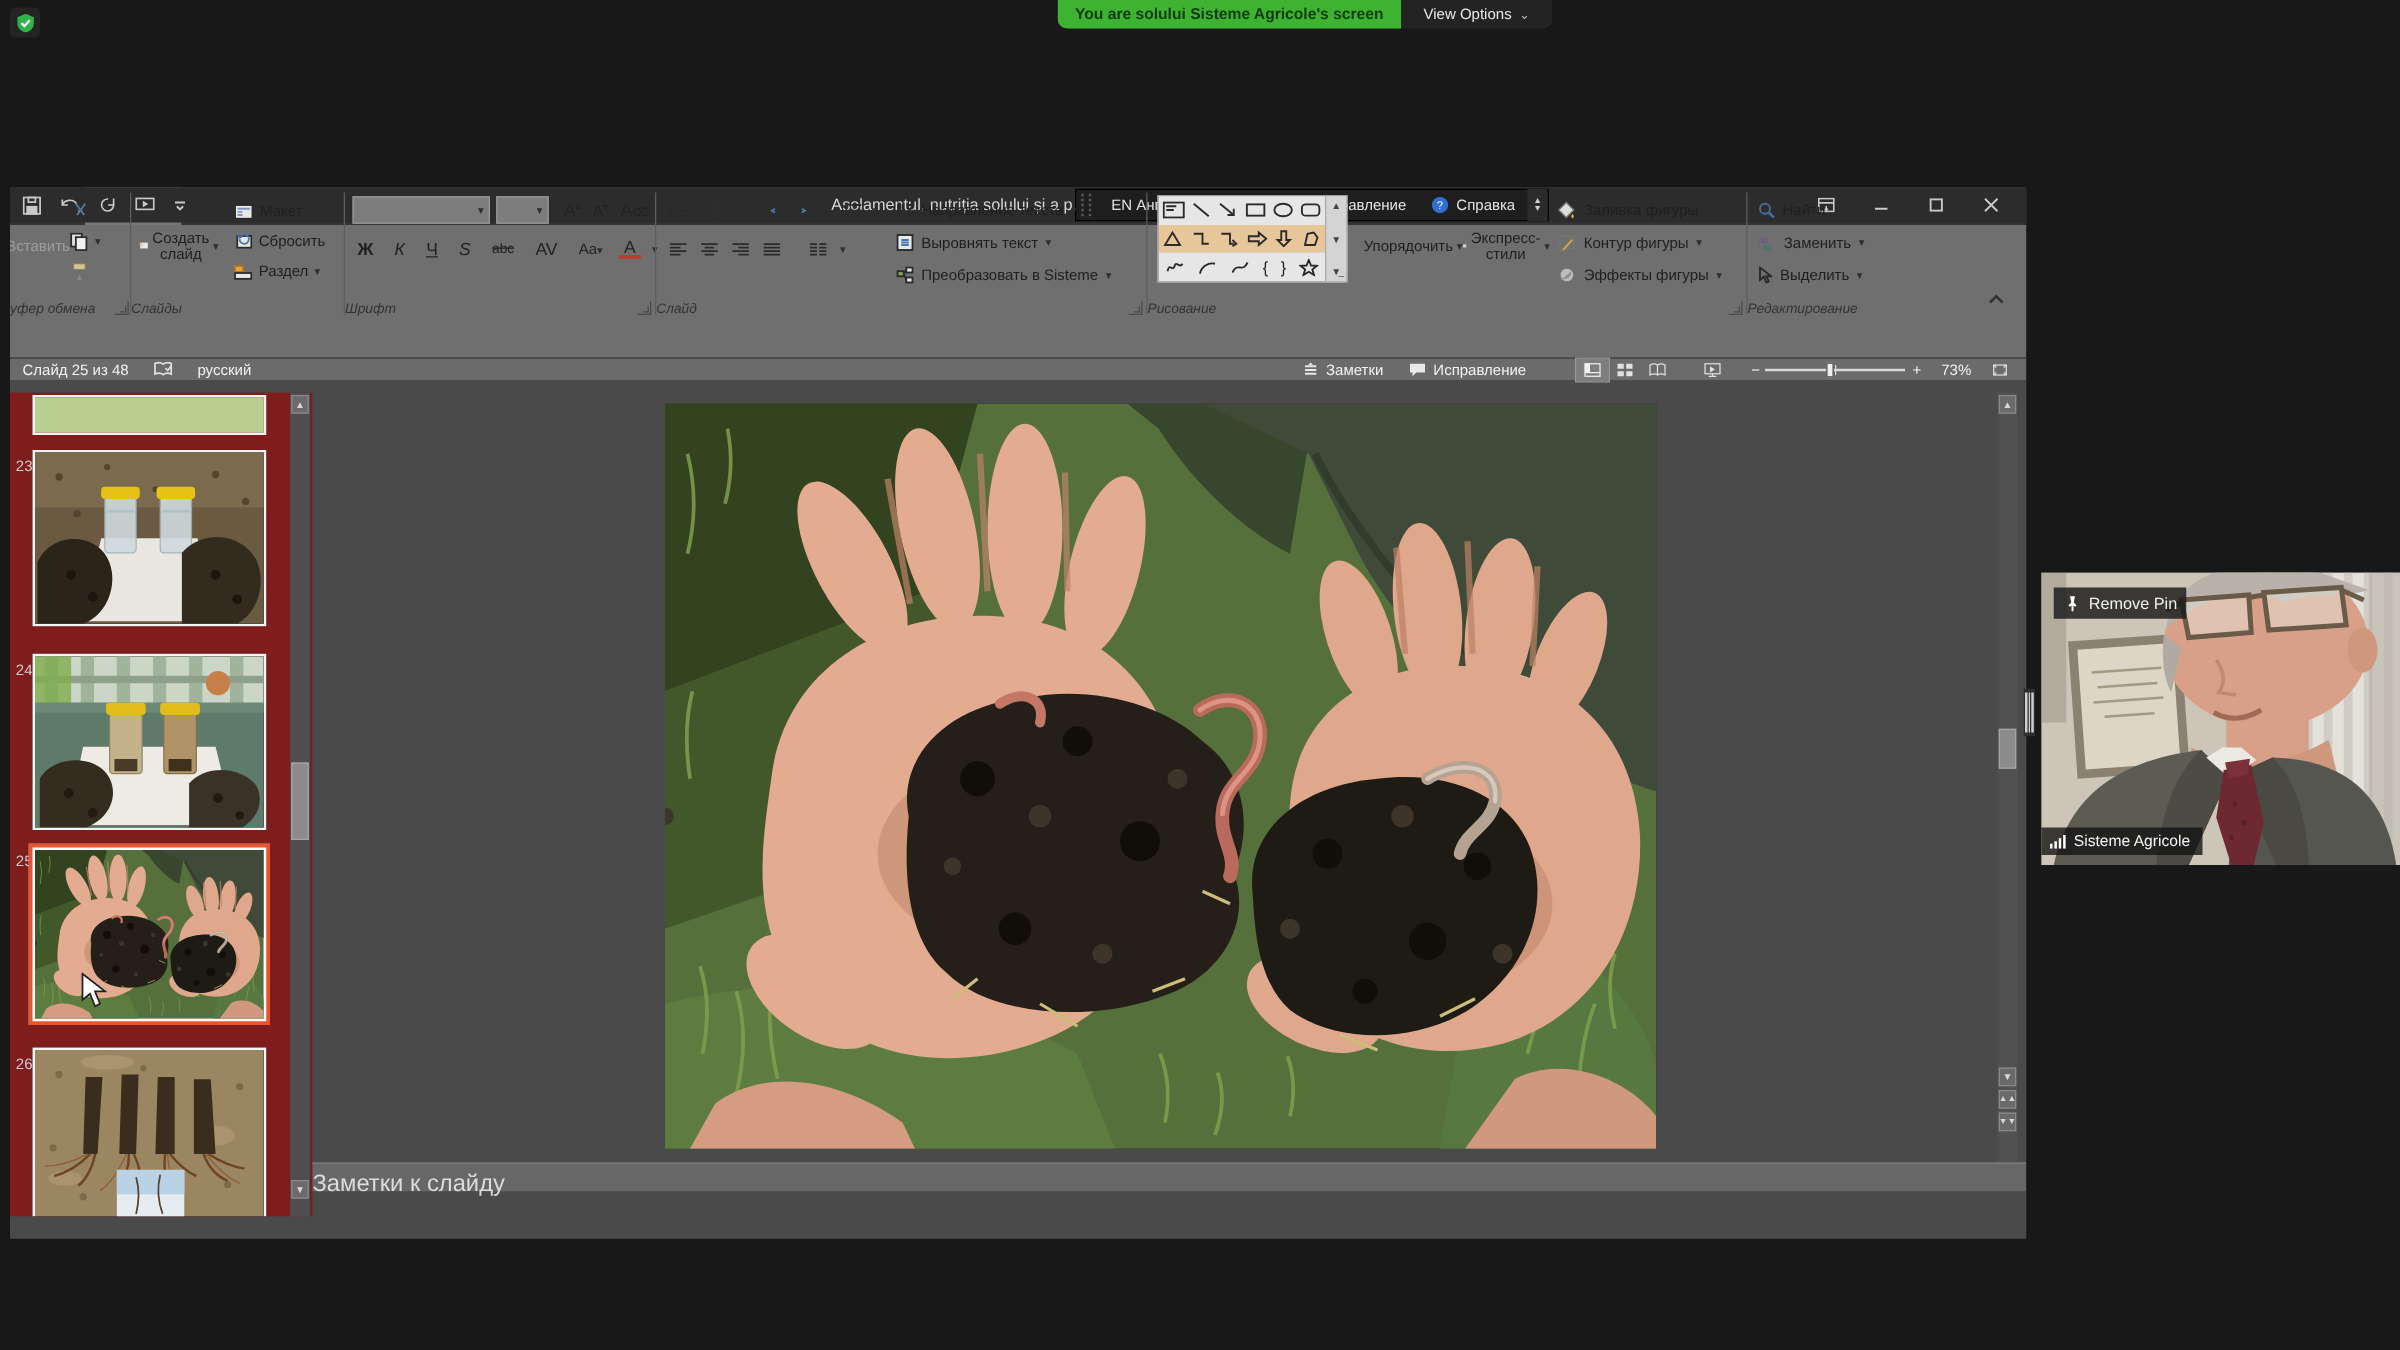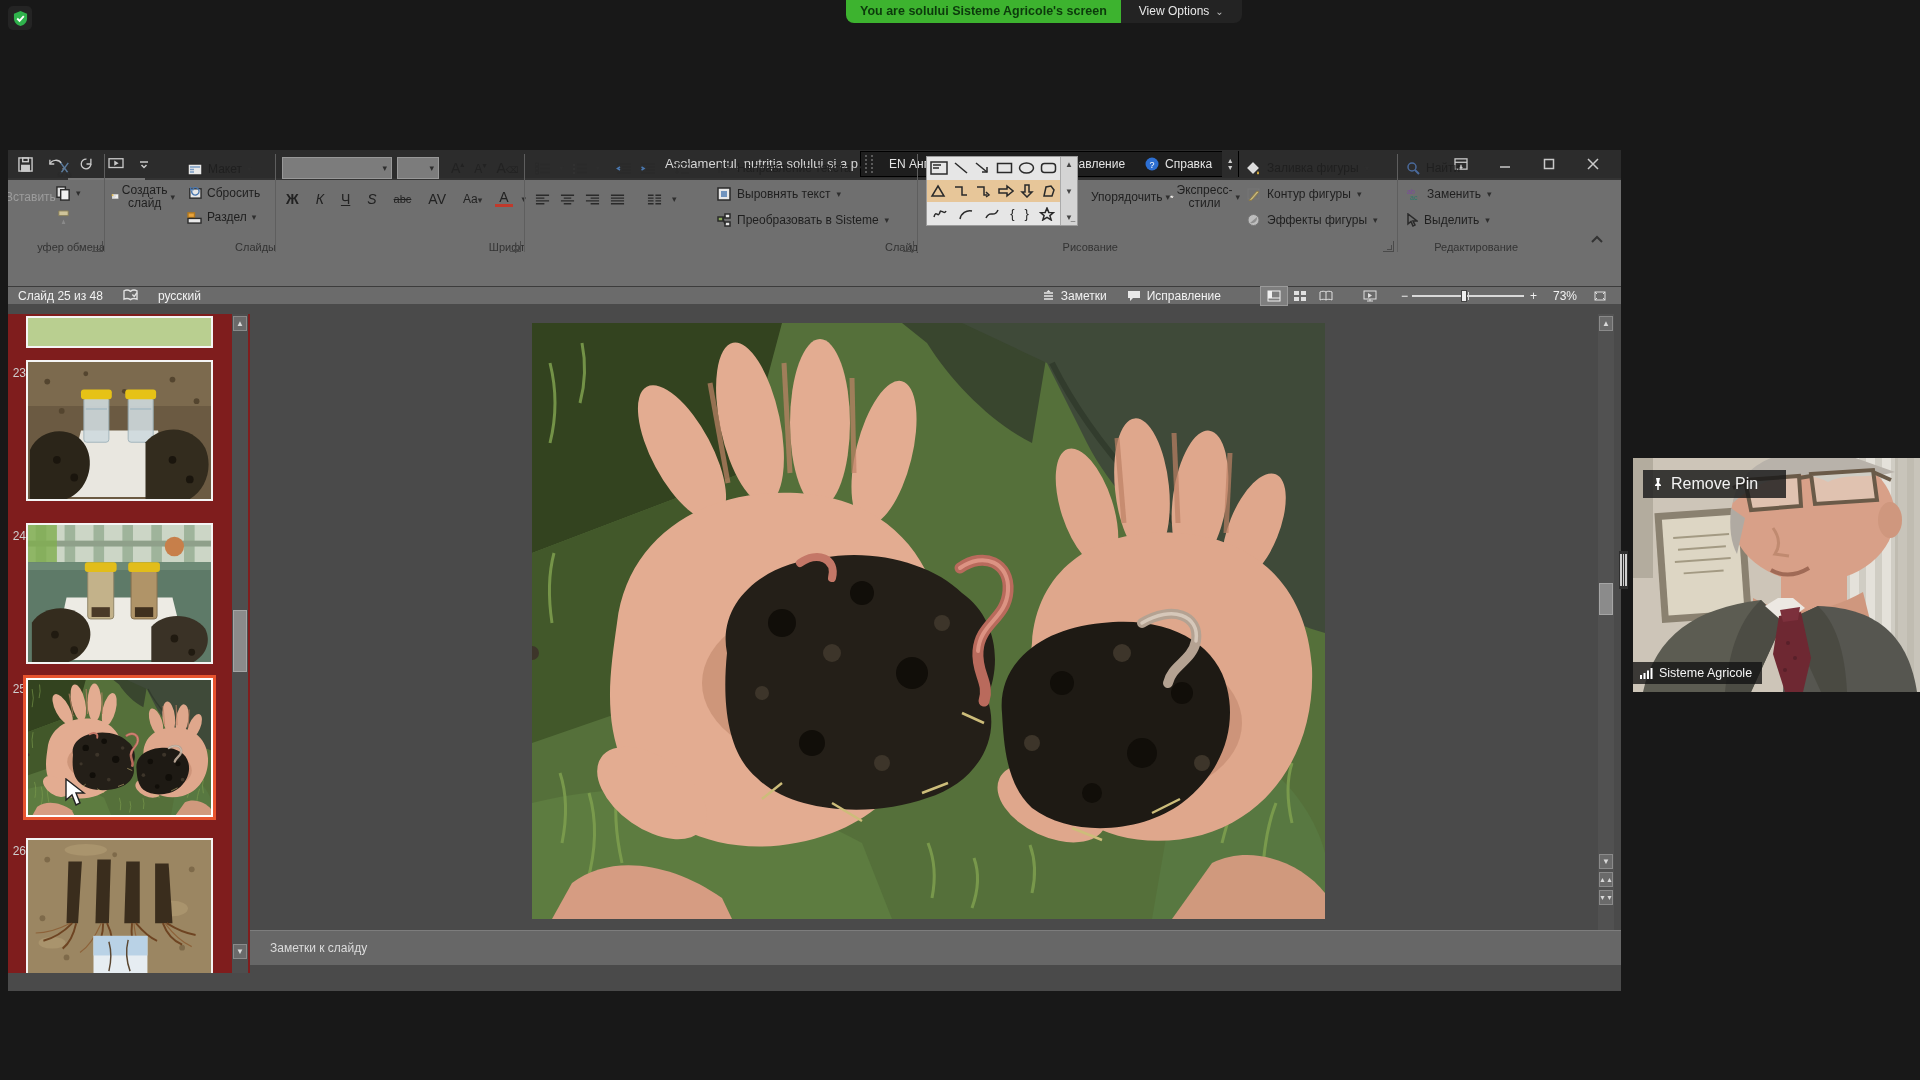--- a/index.html
+++ b/index.html
@@ -32,21 +32,21 @@
   .mtab { color:#e6e6e6; padding:0 14px; line-height:30px; white-space:nowrap; }
   .mtab.active { background:#767676; color:#141414; }
   #tellme { display:flex; align-items:center; gap:7px; color:#9f9f9f; padding-left:18px; }
   #menu-right { margin-left:auto; display:flex; align-items:center; gap:4px; padding-right:10px; }
   #signin { color:#e6e6e6; padding:0 12px; }
   #share-btn { background:#3e3e3e; color:#f0f0f0; display:flex; align-items:center; gap:7px; padding:4px 12px; border-radius:2px; }
 
   
   #ribbon { left:0; top:58px; width:1613px; height:106px; background:#6f6f6f; color:#1f1f1f; font-size:12px; }
   .rgroup { position:absolute; top:0; height:106px; }
-  .glabel { position:absolute; bottom:3px; left:0; right:0; text-align:right; font-size:11px; color:#333; white-space:nowrap; }
+  .glabel { position:absolute; bottom:3px; left:0; right:0; text-align:left; font-size:11px; color:#333; white-space:nowrap;font-style:italic; }
   .gdiv { position:absolute; top:4px; bottom:4px; width:1px; background:#5e5e5e; }
   .launcher { position:absolute; bottom:4px; width:11px; height:11px; border:1px solid #4a4a4a; border-top:none; border-left:none; }
   .launcher:after { content:""; position:absolute; right:1px; bottom:1px; width:4px; height:4px; border-right:1.5px solid #4a4a4a; border-bottom:1.5px solid #4a4a4a; }
   .bigbtn { position:absolute; top:4px; width:72px; height:82px; display:flex; flex-direction:row; align-items:center; text-align:center; gap:3px; padding-top:4px; }
   .smallrow { position:absolute; display:flex; align-items:center; gap:5px; white-space:nowrap; height:22px; }
   .chev { font-size:9px; color:#2e2e2e; }
   .graytxt { color:#9d9d9d; }
   .fontbox { background:#7c7c7c; border:1px solid #989898; height:22px; display:flex; align-items:center; justify-content:flex-end; padding:0 4px; color:#2b2b2b; }
   .glyphbtn { font-size:14px; color:#222; padding:0 4px; }
   .shape-gallery { position:absolute; left:8px; top:6px; width:152px; height:70px; background:#e6e6e6; border:1px solid #9b9b9b; display:flex; }
@@ -63,33 +63,33 @@
   .thumb svg, .thumb .fill { display:block; width:100%; height:100%; }
   #thumb25 { left:15px; width:193px; border:3px solid #e8542f; padding:2px; background:#fff; }
   .panel-scroll { position:absolute; left:224px; top:164px; width:16px; height:659px; background:#4e4e4e; }
   .scr-btn { position:absolute; left:1px; width:14px; height:15px; background:#6a6a6a; border:1px solid #8a8a8a; color:#d8d8d8; font-size:8px; display:flex; align-items:center; justify-content:center; }
   .scr-thumb { position:absolute; left:1px; width:14px; background:#8b8b8b; border:1px solid #a5a5a5; }
 
   #main-canvas { left:242px; top:164px; width:1348px; height:616px; background:#4a4a4a; }
   #slide-photo { left:524px; top:173px; width:793px; height:596px; background:#2a331e; }
   #main-scroll { left:1590px; top:164px; width:16px; height:616px; background:#515151; }
 
-  #notes-bar { left:242px; top:780px; width:1371px; height:35px; background:#676767; border-top:1px solid #7d7d7d; color:#dcdcdc; font-size:12px; line-height:34px; padding-left:20px; }
+  #notes-bar { left:242px; top:780px; width:1371px; height:23px; background:#676767; border-top:1px solid #7d7d7d; color:#dcdcdc; font-size:19px; line-height:34px; }
   #statusbar { left:0; top:823px; width:1613px; height:18px; background:#6b6b6b; border-top:1px solid #3c3c3c; color:#f2f2f2; font-size:12px; display:flex; align-items:center; }
   #statusbar .sitem { display:flex; align-items:center; gap:6px; padding:0 10px; height:18px; }
   .viewbtn { width:26px; height:18px; display:flex; align-items:center; justify-content:center; }
   .viewbtn.active { background:#7e7e7e; outline:1px solid #9a9a9a; }
   #zoom-slider { width:112px; height:18px; position:relative; }
   #zoom-slider .track { position:absolute; left:0; right:0; top:8px; height:2px; background:#d9d9d9; }
   #zoom-slider .tick { position:absolute; left:50%; top:5px; width:1px; height:8px; background:#d9d9d9; }
   #zoom-slider .sl-thumb { position:absolute; left:44%; top:3px; width:6px; height:12px; background:#efefef; border:1px solid #444; }
 
   
   #webcam { left:1633px; top:458px; width:287px; height:234px; background:#777; overflow:hidden; }
-  #remove-pin { position:absolute; left:10px; top:12px; background:rgba(25,25,25,.82); border-radius:0; color:#f2f2f2; font-size:16px; display:flex; align-items:center; gap:7px; padding:5px 28px 5px 9px; }
+  #remove-pin { position:absolute; left:10px; top:12px; background:rgba(25,25,25,.82); border-radius:0; color:#f2f2f2; font-size:13px; display:flex; align-items:center; gap:7px; padding:5px 7px 5px 9px; }
   #cam-name { position:absolute; left:0; bottom:8px; background:rgba(18,18,18,.78); color:#f4f4f4; font-size:12.5px; display:flex; align-items:center; gap:6px; padding:4px 10px 4px 7px; }
   #panel-handle { left:1619px; top:551px; width:9px; height:38px; background:#2e2e2e; display:flex; justify-content:space-around; padding:3px 1px; }
   #panel-handle i { width:1.5px; background:#cfcfcf; }
 
   svg.lineic { stroke:#2a2a2a; fill:none; stroke-width:1.5; }
   svg.liteic { stroke:#c9c9c9; fill:none; stroke-width:1.5; }
 </style>
 </head>
 <body>
 

